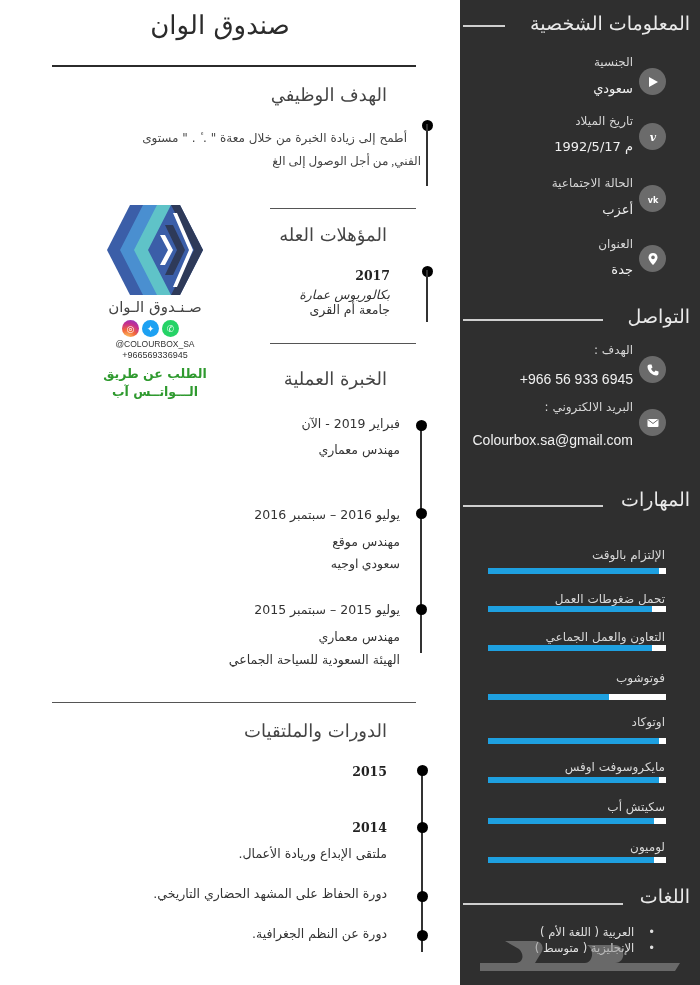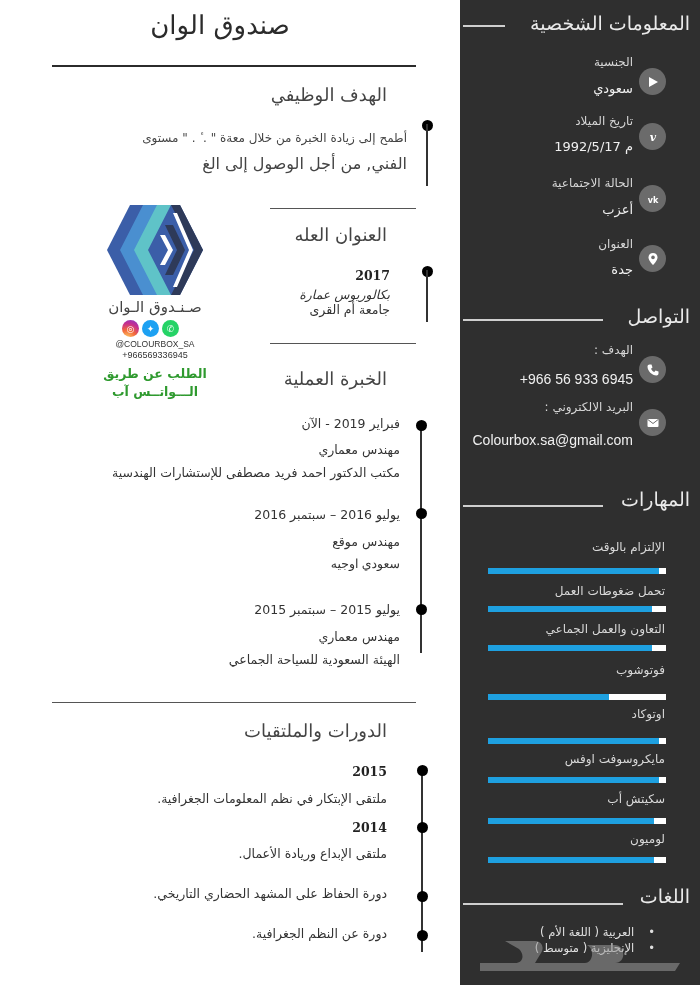--- a/index.html
+++ b/index.html
@@ -38,21 +38,21 @@
   
   .side { position: absolute; left: 460px; top: 0; width: 240px; height: 985px; background: #2f2f2f; direction: rtl; color: #e6e6e6; padding-left: 24px; }
   .side-title { position: absolute; right: 10px; font-size: 19px; color: #eaeaea; font-weight: 300; white-space: nowrap; }
   .side-rule { position: absolute; height: 2px; background: #cfcfcf; }
   .s-label { position: absolute; right: 67px; font-size: 12px; color: #d6d6d6; white-space: nowrap; }
   .s-value { position: absolute; right: 67px; font-size: 13px; color: #f0f0f0; white-space: nowrap; }
   .s-value.ltr { direction: ltr; font-family: "Liberation Sans", sans-serif; font-size: 14px; }
   .s-icon { position: absolute; right: 34px; width: 27px; height: 27px; border-radius: 50%; background: #6b6b6b; display: flex; align-items: center; justify-content: center; }
   .s-icon svg { width: 14px; height: 14px; }
 
-  .skill-label { position: absolute; right: 35px; font-size: 12px; color: #d8d8d8; white-space: nowrap; }
+  .skill-label { position: absolute; right: 35px; font-size: 12px; color: #d8d8d8; white-space: nowrap; margin-top: 8px; }
   .skill-bar { position: absolute; left: 28px; width: 178px; height: 6px; background: #ffffff; direction: ltr; }
   .skill-fill { height: 100%; background: #1ea0e0; }
 
   .lang-list { position: absolute; right: 45px; top: 925px; list-style: none; }
   .lang-list li { font-size: 11.5px; color: #e0e0e0; margin-bottom: 2px; white-space: nowrap; }
   .lang-list li::before { content: "•"; margin-left: 14px; color: #ddd; }
 
   .watermark { position: absolute; left: 475px; top: 935px; width: 210px; height: 40px; opacity: 0.55; }
 </style>
 </head>
@@ -60,59 +60,57 @@
 
 <div class="main">
 
   <div class="name">صندوق الوان</div>
   <div class="hr" style="left:52px; top:65px; width:364px;"></div>
 
   <div class="sec-title" style="right:73px; top:84px;">الهدف الوظيفي</div>
   <div class="tl-dot" style="left:422px; top:120px;"></div>
   <div class="tl-line" style="left:426px; top:124px; height:62px;"></div>
   <div class="txt gray" style="right:53px; top:131px; font-size:12px;">أطمح إلى زيادة الخبرة من خلال معةة " .   ٔ .  " مستوى</div>
-  <div class="txt gray" style="right:53px; top:154px; font-size:16px;">الفني, من أجل الوصول إلى الغ</div>
+  <div class="txt gray" style="right:39px; top:154px; font-size:12px;font-family:Liberation Serif, serif;">الفني, من أجل الوصول إلى الغ</div>
 
   <div class="hr thin" style="left:270px; top:208px; width:146px;"></div>
-  <div class="sec-title" style="right:73px; top:224px;">العنوان العله</div>
+  <div class="sec-title" style="right:73px; top:224px;">المؤهلات العله</div>
   <div class="tl-dot" style="left:422px; top:266px;"></div>
   <div class="tl-line" style="left:426px; top:270px; height:52px;"></div>
   <div class="txt bold" style="right:70px; top:268px;">2017</div>
   <div class="txt" style="right:70px; top:287px;font-style:italic;">بكالوريوس عمارة</div>
   <div class="txt" style="right:70px; top:302px;">جامعة أم القرى</div>
 
   <div class="hr thin" style="left:270px; top:343px; width:146px;"></div>
   <div class="sec-title" style="right:73px; top:368px;">الخبرة العملية</div>
   <div class="tl-line" style="left:420px; top:425px; height:228px;"></div>
   <div class="tl-dot" style="left:416px; top:420px;"></div>
   <div class="tl-dot" style="left:416px; top:508px;"></div>
   <div class="tl-dot" style="left:416px; top:604px;"></div>
 
   <div class="txt" style="right:60px; top:416px;">فبراير 2019  - الآن</div>
   <div class="txt" style="right:60px; top:442px;">مهندس معماري</div>
-  <div class="txt" style="right:60px; top:465px;">مكتب الدكتور احمد فريد مصطفى للإستشارات الهندسية</div>
 
   <div class="txt" style="right:60px; top:507px;">يوليو 2016 – سبتمبر 2016</div>
   <div class="txt" style="right:60px; top:534px;">مهندس موقع</div>
   <div class="txt" style="right:60px; top:556px;font-family:Liberation Serif, serif;">سعودي اوجيه</div>
 
   <div class="txt" style="right:60px; top:602px;">يوليو 2015 – سبتمبر 2015</div>
   <div class="txt" style="right:60px; top:629px;">مهندس معماري</div>
   <div class="txt" style="right:60px; top:652px;">الهيئة السعودية للسياحة الجماعي</div>
 
   <div class="hr thin" style="left:52px; top:702px; width:364px;"></div>
   <div class="sec-title" style="right:73px; top:720px;">الدورات والملتقيات</div>
   <div class="tl-line" style="left:421px; top:770px; height:182px;"></div>
   <div class="tl-dot" style="left:417px; top:765px;"></div>
   <div class="tl-dot" style="left:417px; top:822px;"></div>
   <div class="tl-dot" style="left:417px; top:891px;"></div>
   <div class="tl-dot" style="left:417px; top:930px;"></div>
 
   <div class="txt bold" style="right:73px; top:764px;">2015</div>
-  <div class="txt" style="right:73px; top:791px;">ملتقى الإبتكار في نظم المعلومات الجغرافية.</div>
   <div class="txt bold" style="right:73px; top:820px;">2014</div>
   <div class="txt" style="right:73px; top:846px;margin-left:12px;">ملتقى الإبداع وريادة الأعمال.</div>
   <div class="txt" style="right:73px; top:886px;">دورة الحفاظ على المشهد الحضاري التاريخي.</div>
   <div class="txt" style="right:73px; top:926px;">دورة عن النظم الجغرافية.</div>
 
   <svg class="logo" viewBox="0 0 100 94">
     <polygon points="25,2 75,2 98,47 75,92 25,92 2,47" fill="#3b5ea8"></polygon>
     <polygon points="38,2 58,2 35,47 58,92 38,92 15,47" fill="#4a8fd0"></polygon>
     <polygon points="52,2 66,2 43,47 66,92 52,92 29,47" fill="#5fc3c8"></polygon>
     <polygon points="66,2 75,2 98,47 75,92 66,92 89,47" fill="#2e3a59"></polygon>

